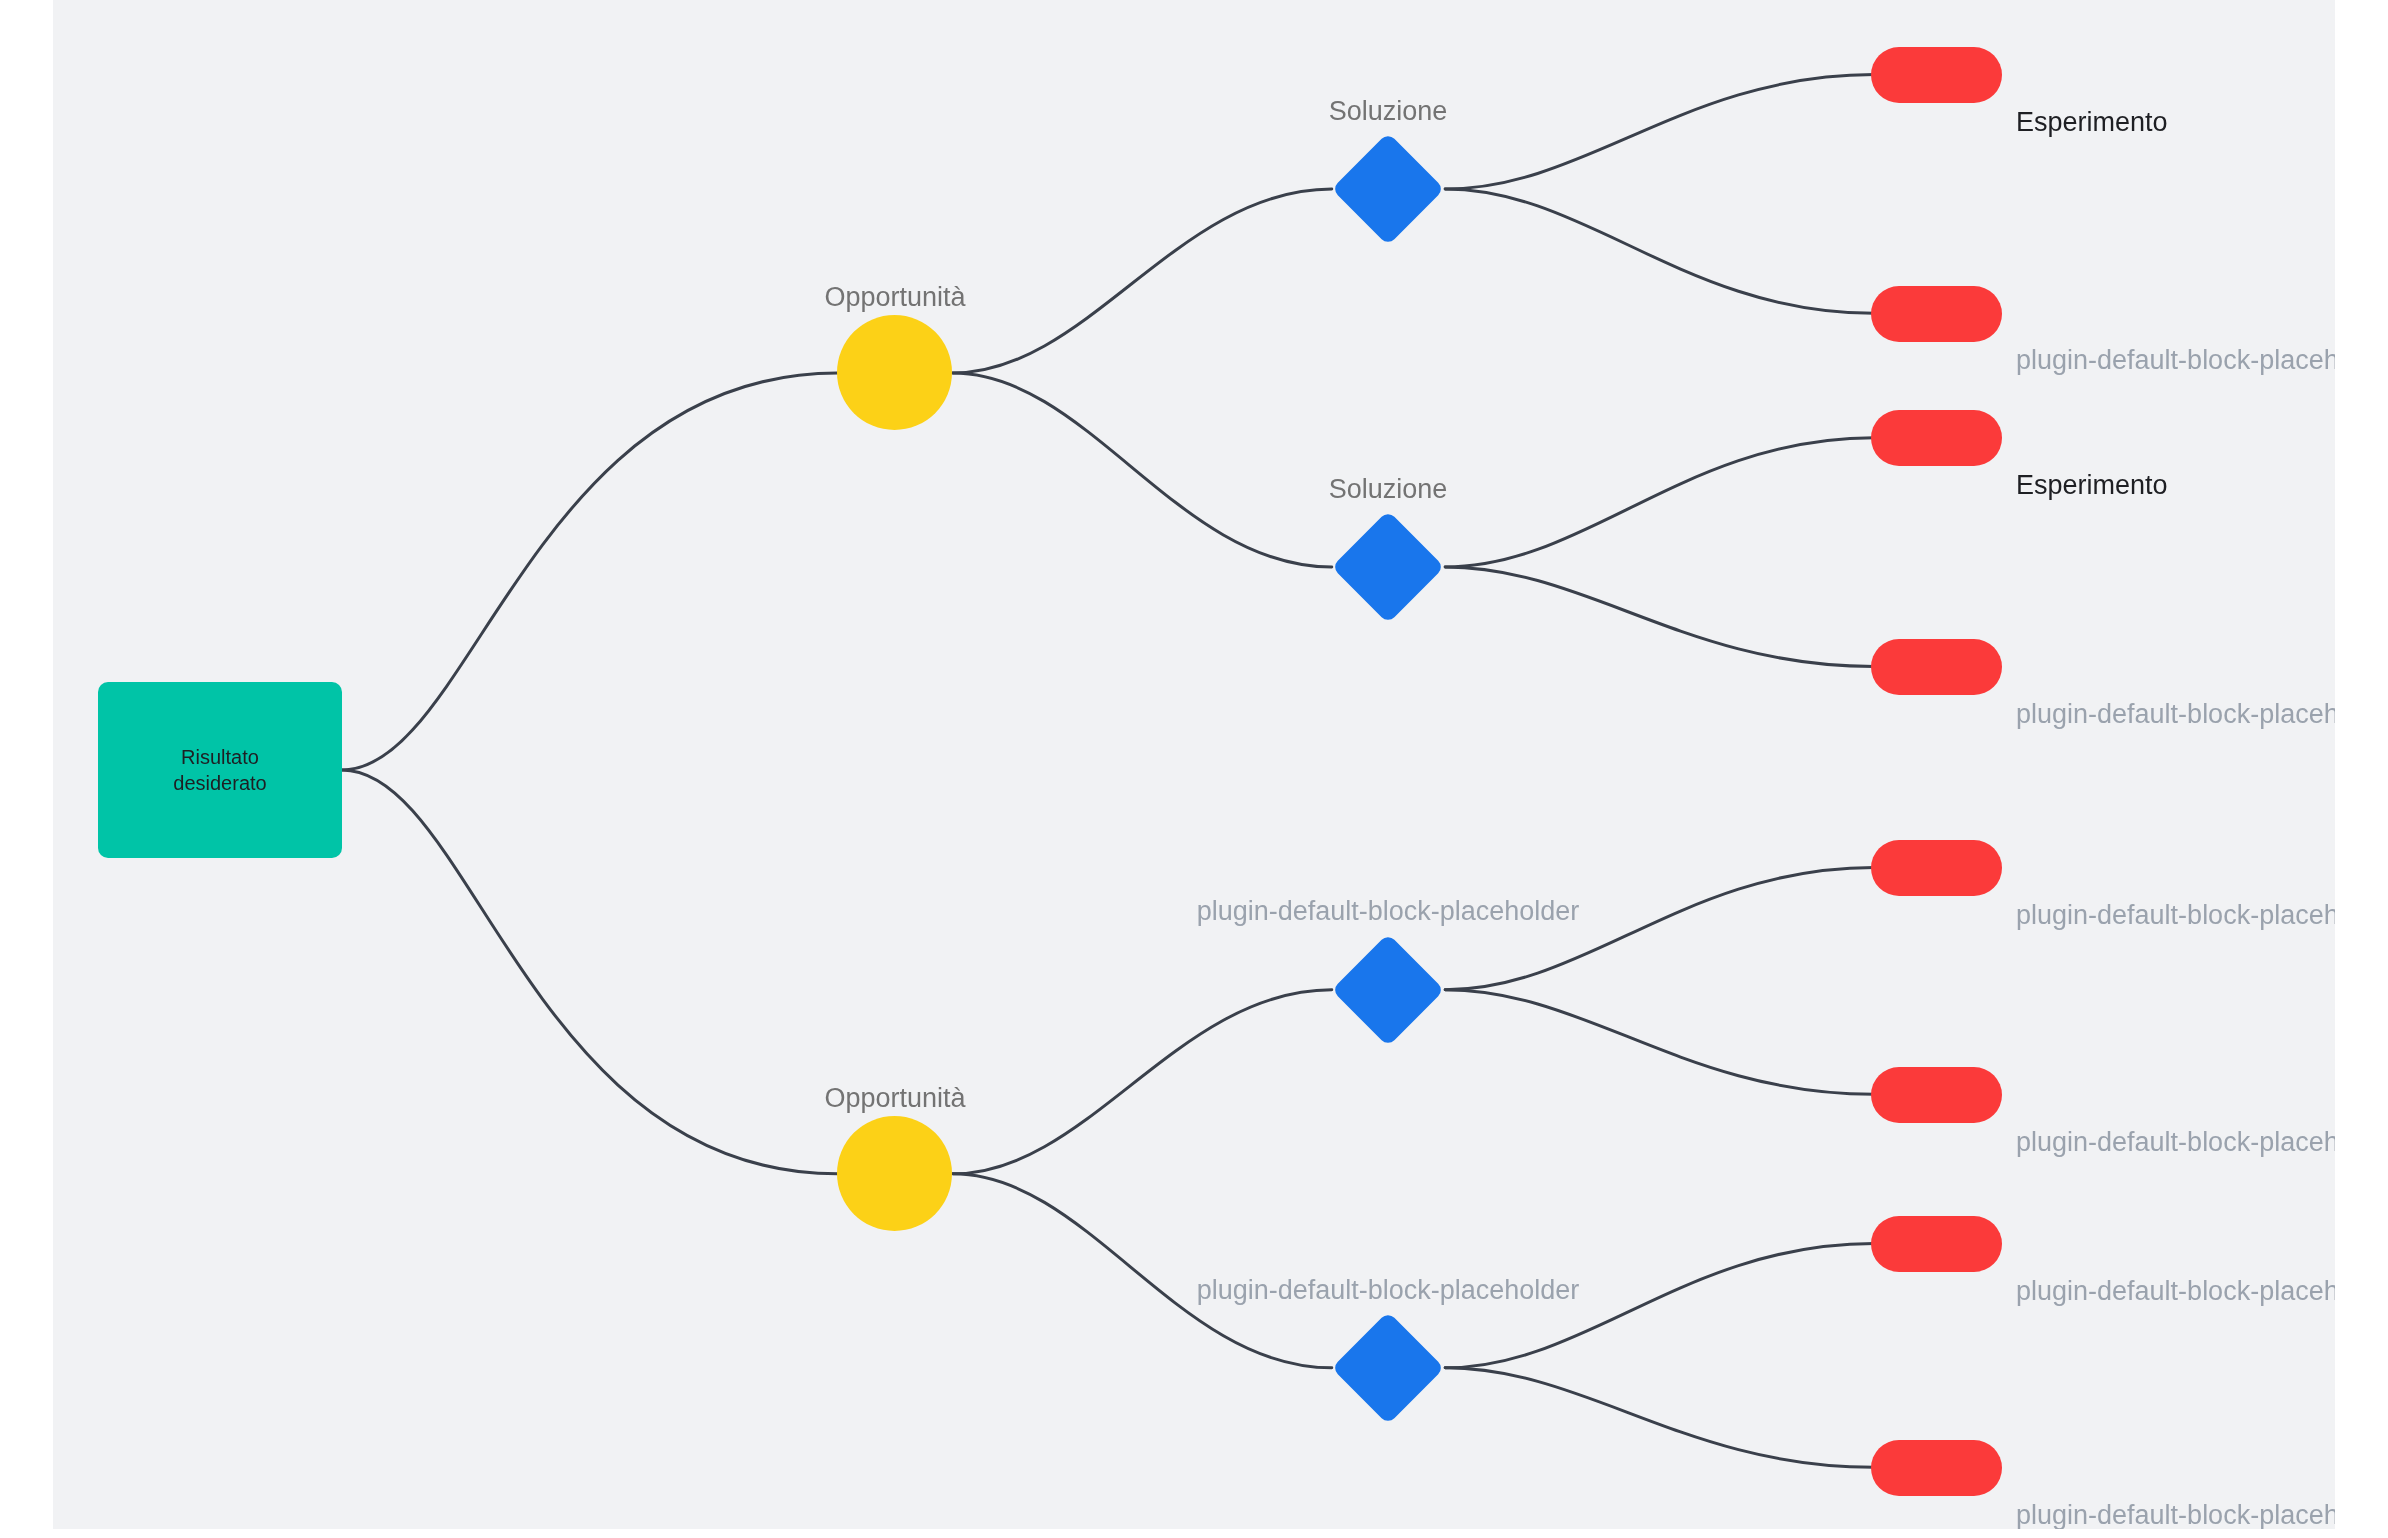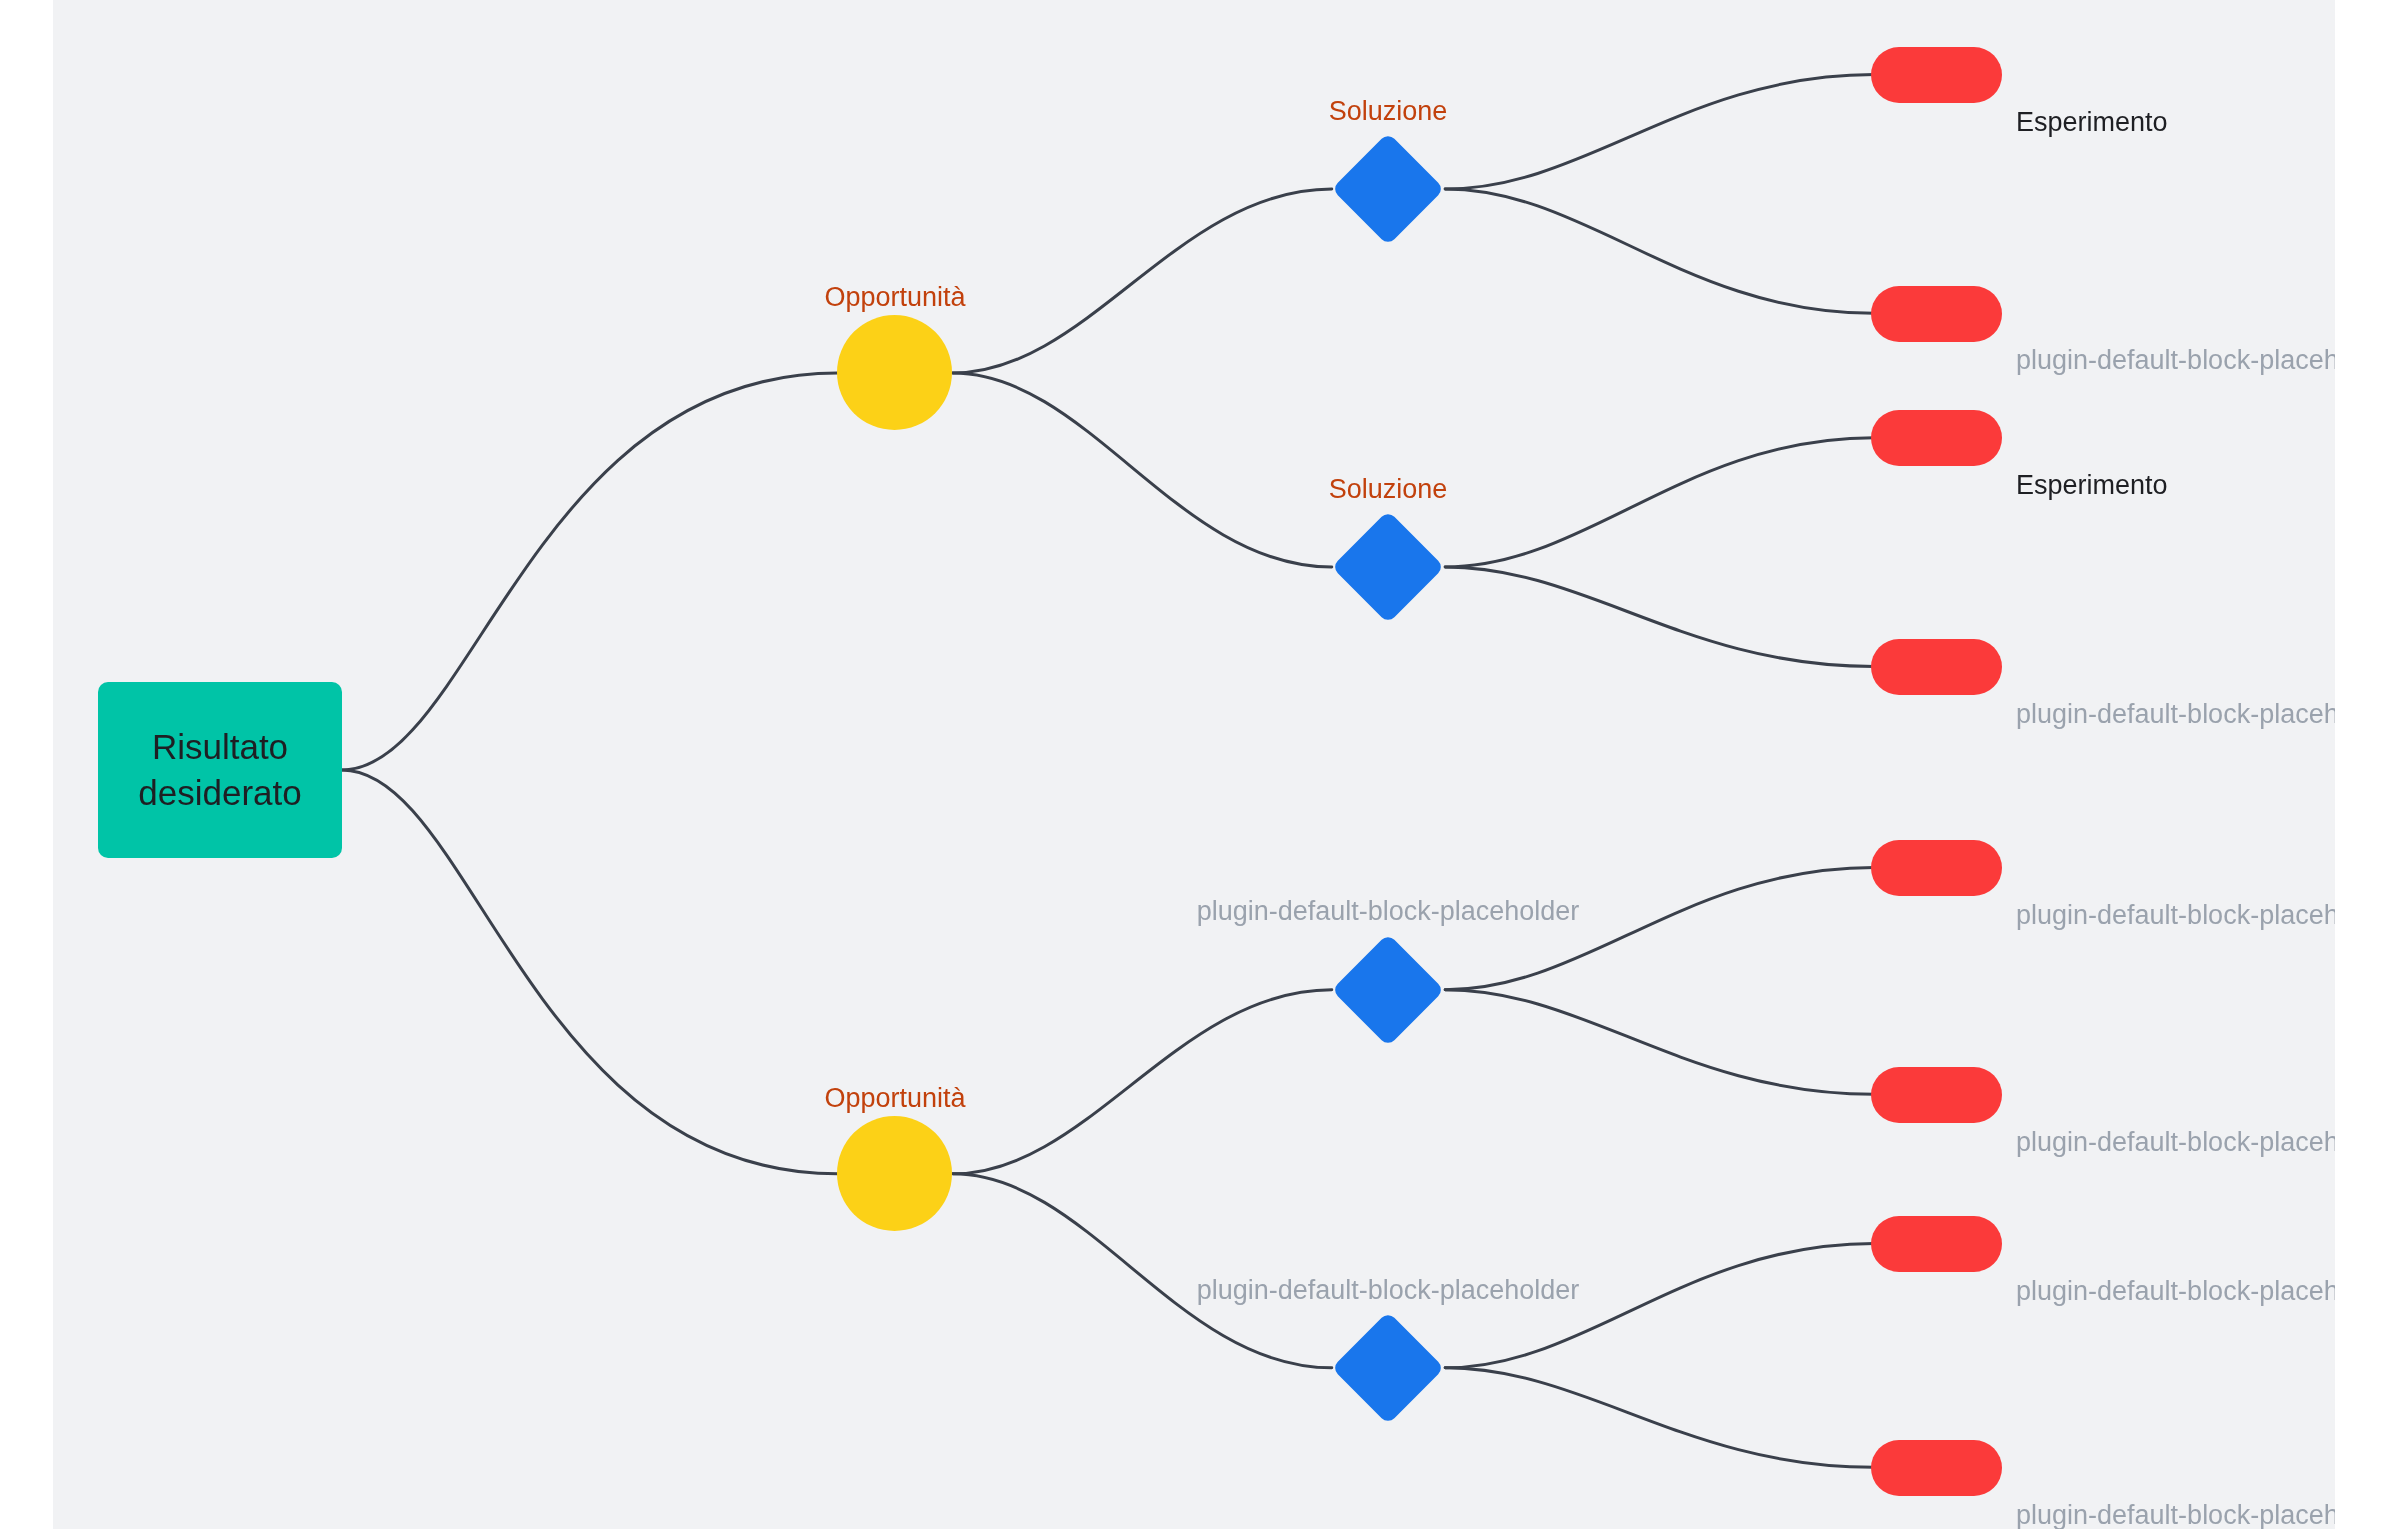--- a/index.html
+++ b/index.html
@@ -31,21 +31,21 @@
 
   
   .node-outcome {
     background: #00c4a7;
     border-radius: 10px;
     display: flex;
     align-items: center;
     justify-content: center;
   }
   .node-outcome .lbl {
-    font-size: 35px;
+    font-size: 20px;
     line-height: 1.32;
     color: #1e1f23;
     text-align: center;
     white-space: pre-line;
   }
 
   
   .node-circle {
     background: #fcd117;
     border-radius: 50%;
@@ -63,21 +63,21 @@
     background: #fb3a3a;
     border-radius: 994px;
   }
 
   
   .node-label {
     position: absolute;
     font-size: 27px;
     line-height: 1;
     white-space: nowrap;
-    color: #c2410c;
+    color: #737373;
   }
   .node-label.above {
     transform: translateX(-50%);
     text-align: center;
   }
   .node-label.right { color: #1e1f23; margin-top: 47px; }
   .node-label.placeholder { color: #9aa2ad; }
 </style>
 </head>
 <body>

